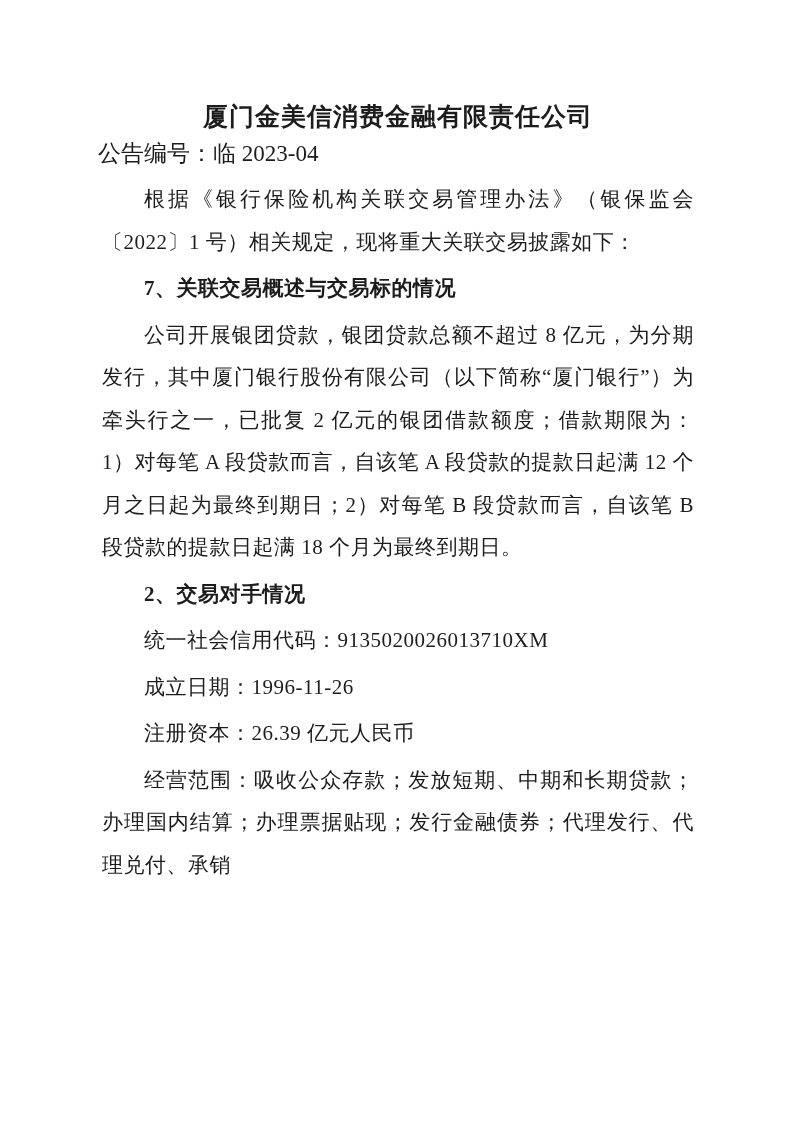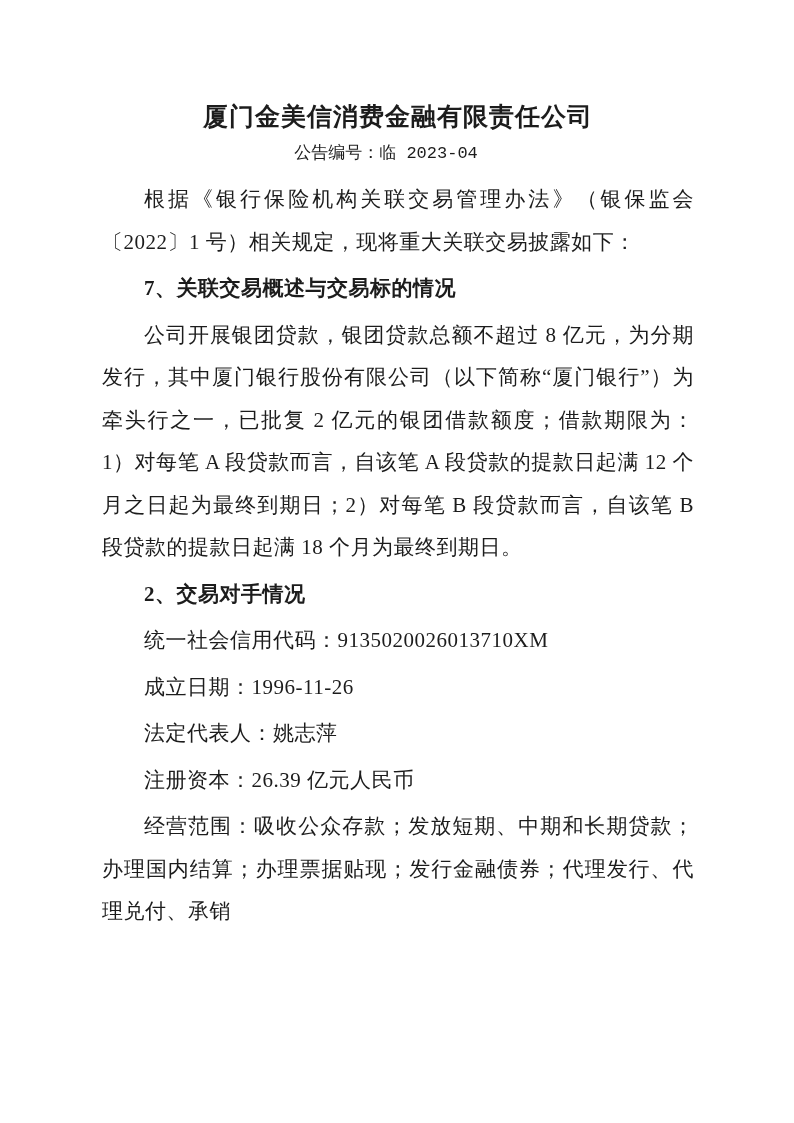--- a/index.html
+++ b/index.html
@@ -21,24 +21,24 @@
   .title {
     margin: 0;
     font-family: "Liberation Sans", "DejaVu Sans", sans-serif;
     font-weight: 700;
     font-size: 25px;
     line-height: 43px;
     text-align: center;
     letter-spacing: 1px;
   }
   .doc-no {
-    font-family: Liberation Mono, monospace;
-    font-size: 17px;
+    font-family: Liberation Serif, serif;
+    font-size: 23px;
     line-height: 32px;
-    text-align: center;
+    text-align: left;
     padding-right: 24px;
   }
   .para, .heading {
     margin: 4px;
     font-family: "Liberation Serif", "DejaVu Serif", serif;
     font-size: 21px;
     line-height: 42.5px;
     text-indent: 42px;
     letter-spacing: 0.5px;
   }
@@ -65,20 +65,19 @@
 
     <p class="heading">2、交易对手情况</p>
 
 
     <p class="para">统一社会信用代码：9135020026013710XM</p>
 
 
     <p class="para">成立日期：1996-11-26</p>
 
 
-    <p class="para">法定代表人：姚志萍</p>
 
     <p class="para">注册资本：26.39 亿元人民币</p>
 
     <p class="para">经营范围：吸收公众存款；发放短期、中期和长期贷款；办理国内结算；办理票据贴现；发行金融债券；代理发行、代理兑付、承销</p>
 
   </div>
 </div>
 
 </body></html>

